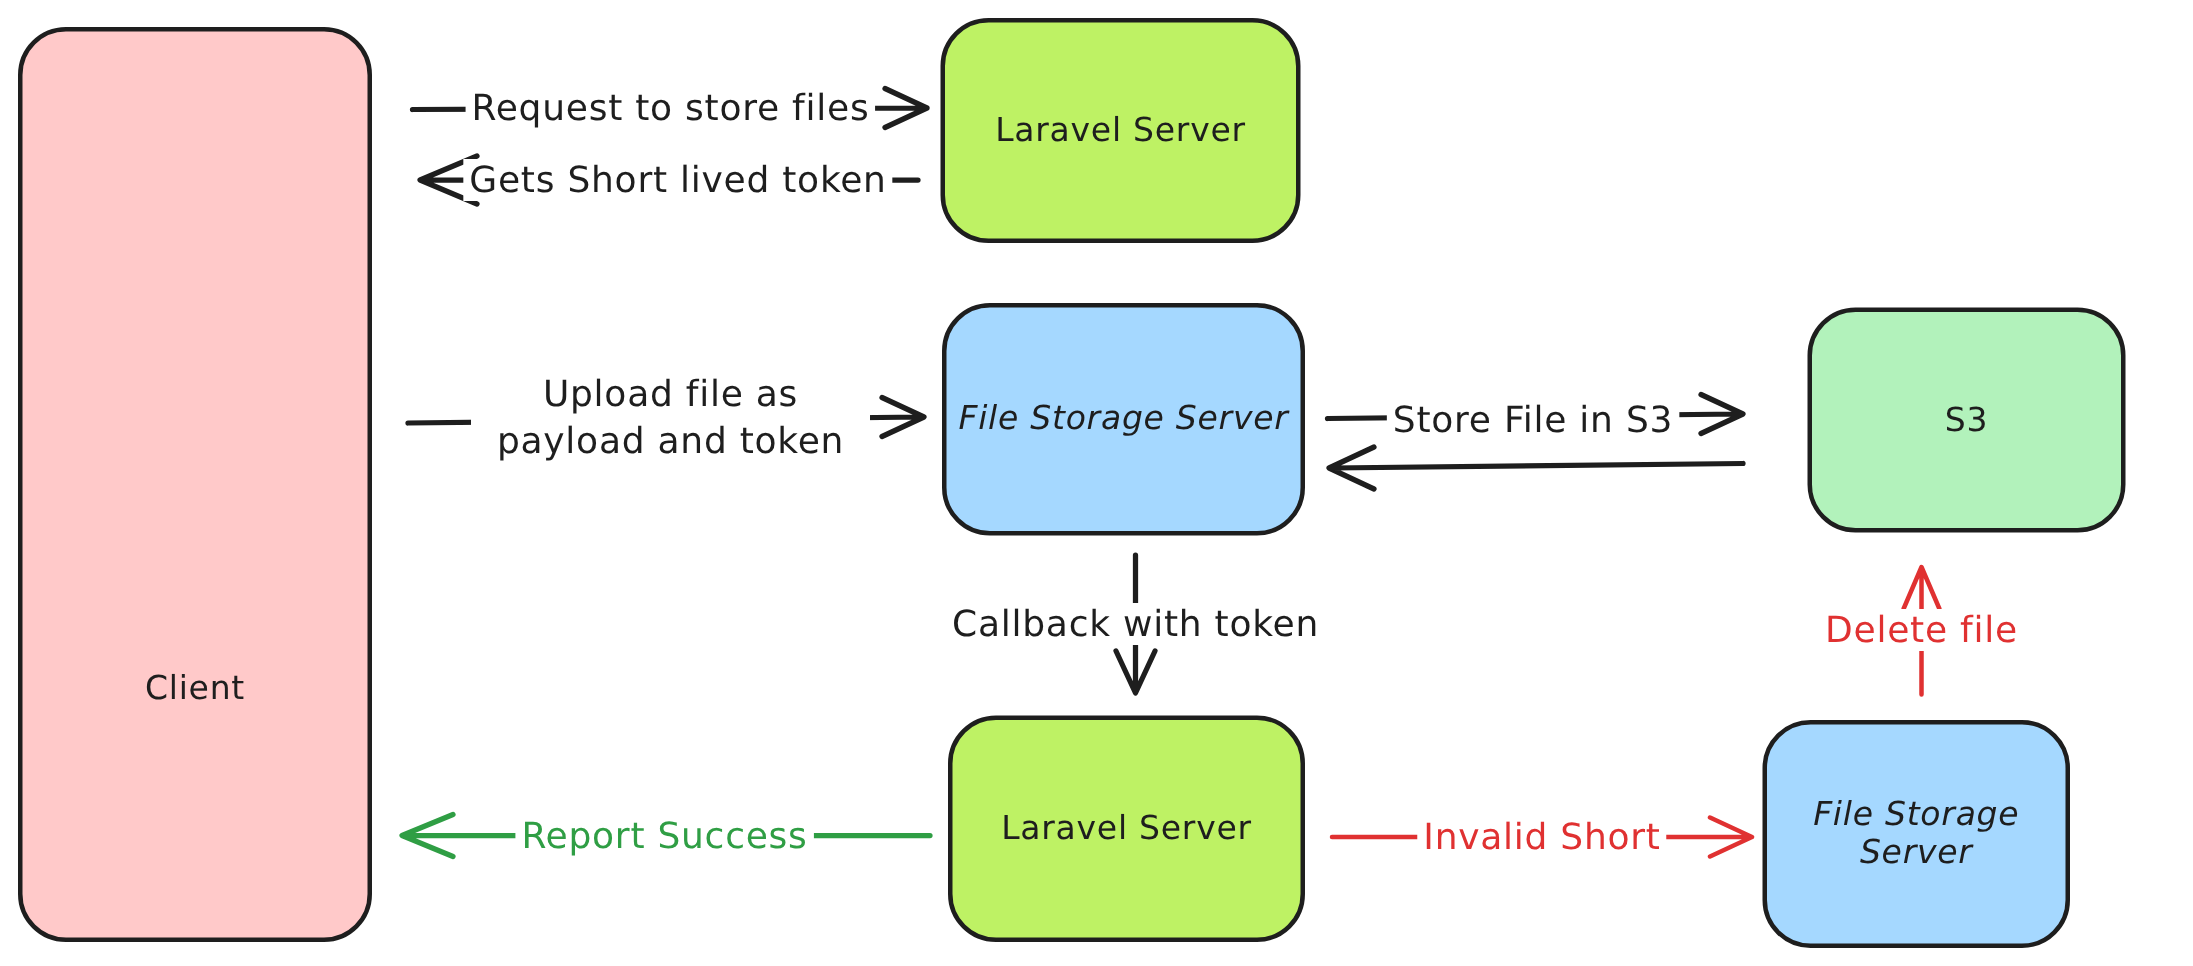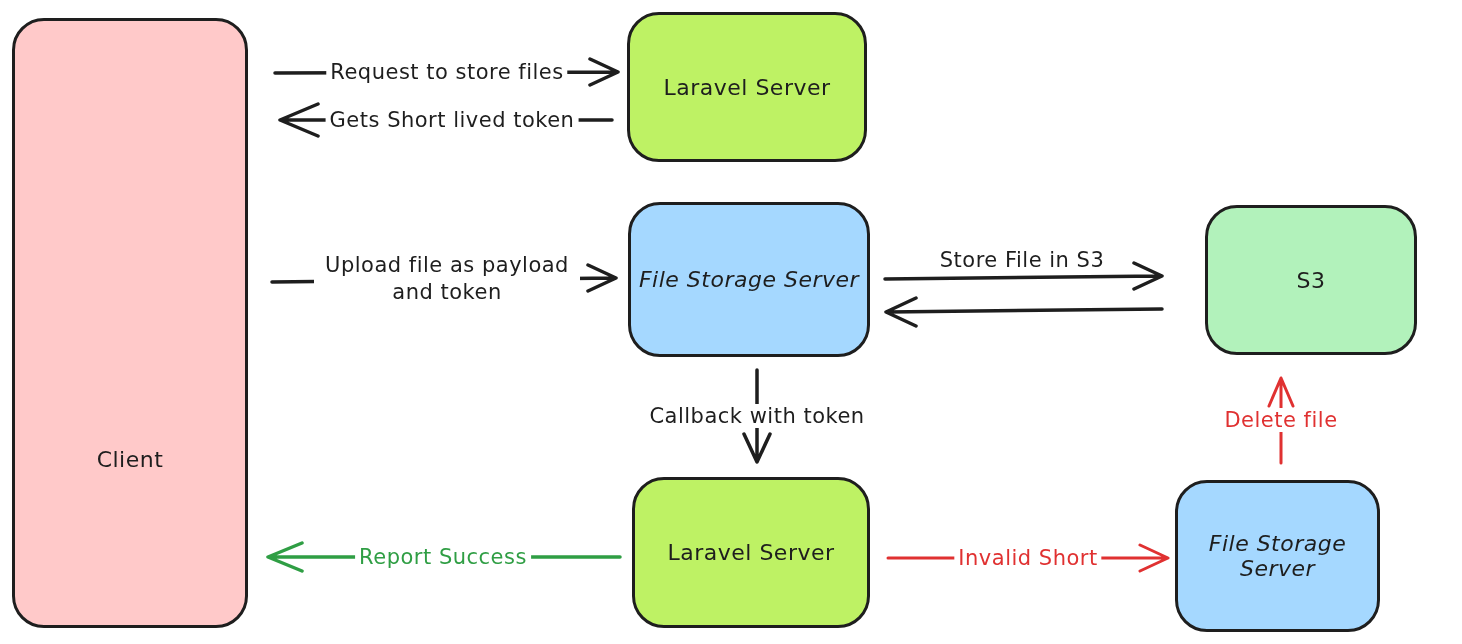--- a/index.html
+++ b/index.html
@@ -57,35 +57,35 @@
   }
   .stroke-black { stroke: #1e1e1e; stroke-width: 3.5px; }
   .stroke-green { stroke: #2f9e44; stroke-width: 3.5px; }
   .stroke-red   { stroke: #e03131; stroke-width: 3px; }
 
   .edge-label {
     position: absolute;
     transform: translate(-50%, -50%);
     background: #ffffff;
     padding: 0 4px;
-    font-size: 21px;
+    font-size: 24px;
     color: #1e1e1e;
     letter-spacing: 0.5px;
     white-space: nowrap;
     text-align: center;
     z-index: 3;
   }
   .edge-label.wrap { white-space: normal; width: 258px; line-height: 1.3; }
   .label-green { color: #2f9e44; }
   .label-red   { color: #e03131; }
 
   #lbl-request  { left: 447px;  top: 72px; }
   #lbl-token    { left: 452px;  top: 120px; }
   #lbl-upload   { left: 447px;  top: 279px; }
-  #lbl-store    { left: 1022px; top: 260px; }
+  #lbl-store    { left: 1022px; top: 280px; }
   #lbl-callback { left: 757px;  top: 416px; text-align: center; }
   #lbl-report   { left: 443px;  top: 557px; }
   #lbl-invalid  { left: 1028px; top: 558px; }
   #lbl-delete   { left: 1281px; top: 420px; }
 </style>
 </head>
 <body>
 
 <div id="canvas">
 

